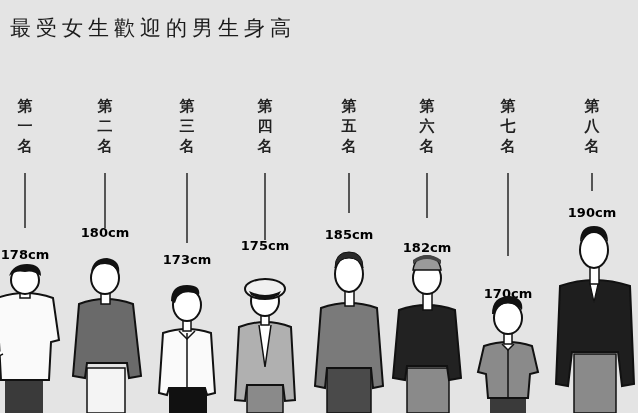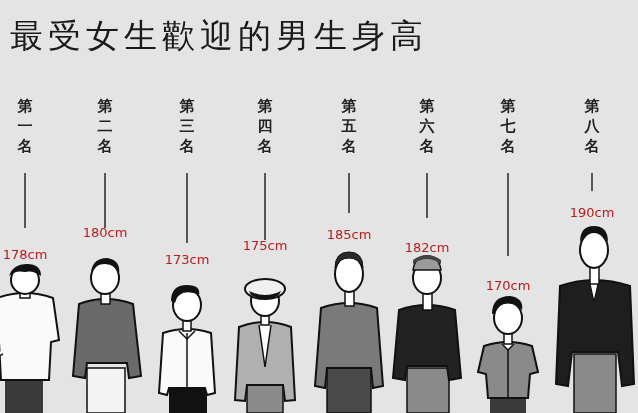--- a/index.html
+++ b/index.html
@@ -4,39 +4,40 @@
 <style>
   html, body { margin: 0; padding: 0; }
   body {
     width: 638px; height: 413px; overflow: hidden;
     background: #e4e4e4;
     font-family: "DejaVu Sans", sans-serif;
     position: relative;
   }
   .title {
     position: absolute; left: 10px; top: 14px;
-    font-size: 33px; letter-spacing: 5px; color: #1a1a1a;
+    font-size: 21px; letter-spacing: 5px; color: #1a1a1a;
     font-family: "DejaVu Sans", sans-serif;
     font-weight: normal; white-space: nowrap;
   }
   .col { position: absolute; top: 0; width: 80px; height: 413px; }
   .rank {
     position: absolute; top: 96px; left: 50%; transform: translateX(-50%);
     width: 18px; font-size: 15px; line-height: 20px; color: #222;
     text-align: center; font-weight: bold;
   }
   .rank span { display: block; }
   .vline {
     position: absolute; left: 50%; width: 2px; margin-left: -1px;
     background: #555; top: 173px;
   }
   .height-label {
     position: absolute; left: 50%; transform: translateX(-50%);
-    font-size: 13px; color: #b91c1c; white-space: nowrap;
+    font-size: 13px; color: #000000; white-space: nowrap;
     font-family: "DejaVu Sans", sans-serif;
+    font-weight: bold;
   }
   svg.figure { position: absolute; left: 0; overflow: visible; }
 </style>
 </head>
 <body>
 
 <div class="title">最受女生歡迎的男生身高</div>
 
 <div class="col" style="left:-15px">
   <div class="rank">
@@ -146,21 +147,21 @@
   </svg>
 </div>
 
 <div class="col" style="left:468px">
   <div class="rank">
     <span>第</span>
     <span>七</span>
     <span>名</span>
   </div>
   <div class="vline" style="height:83px"></div>
-  <div class="height-label" style="top:278px">170cm</div>
+  <div class="height-label" style="top:286px">170cm</div>
   <svg class="figure" style="top:290px" width="80" height="123">
     <path d="M22,108 L22,123 L58,123 L58,108 Z" fill="#3a3a3a"></path>
     <path d="M16,56 Q40,48 64,56 L70,82 L62,84 L60,108 L20,108 L18,84 L10,82 Z" fill="#8a8a8a" stroke="#111" stroke-width="2"></path>
     <line x1="40" y1="56" x2="40" y2="108" stroke="#111" stroke-width="1.5"></line>
     <path d="M34,54 L40,60 L46,54" fill="#fff" stroke="#111" stroke-width="1.5"></path>
     <rect x="36" y="40" width="8" height="14" fill="#fff" stroke="#111" stroke-width="1.5"></rect>
     <ellipse cx="40" cy="28" rx="14" ry="16" fill="#fff" stroke="#111" stroke-width="2"></ellipse>
     <path d="M24,24 Q24,6 42,6 Q56,8 54,20 Q46,12 36,14 Q28,16 26,24 Z" fill="#111"></path>
   </svg>
 </div>

